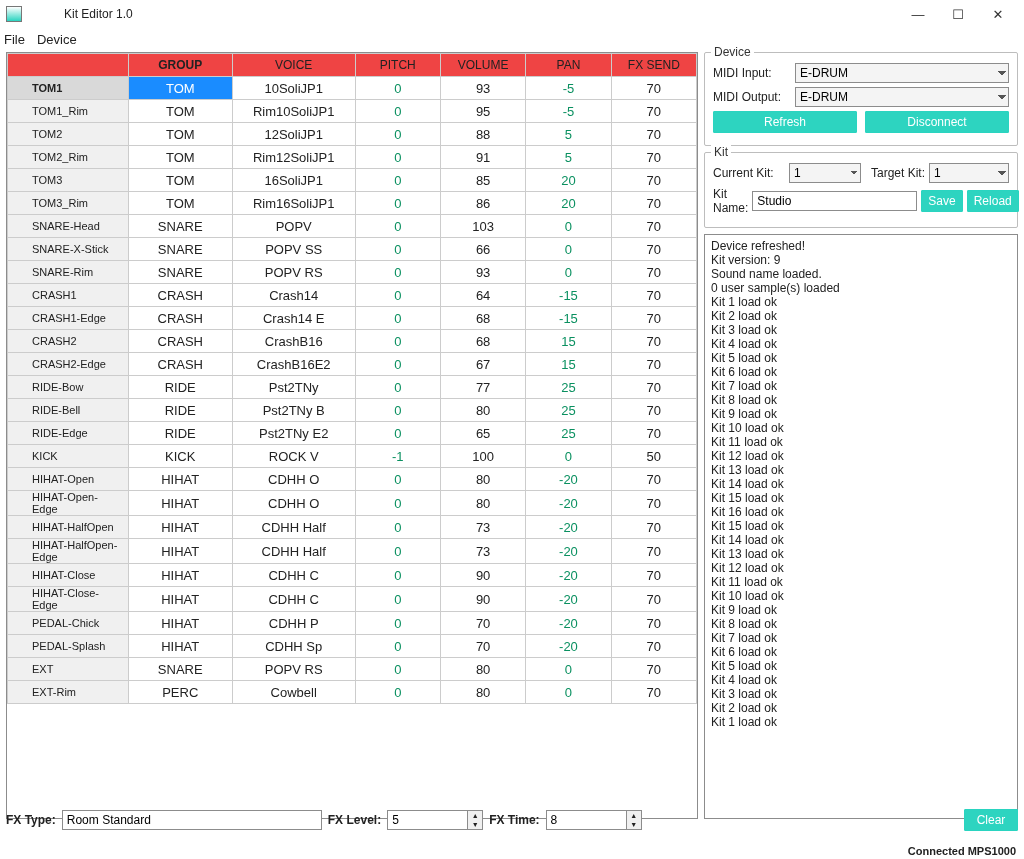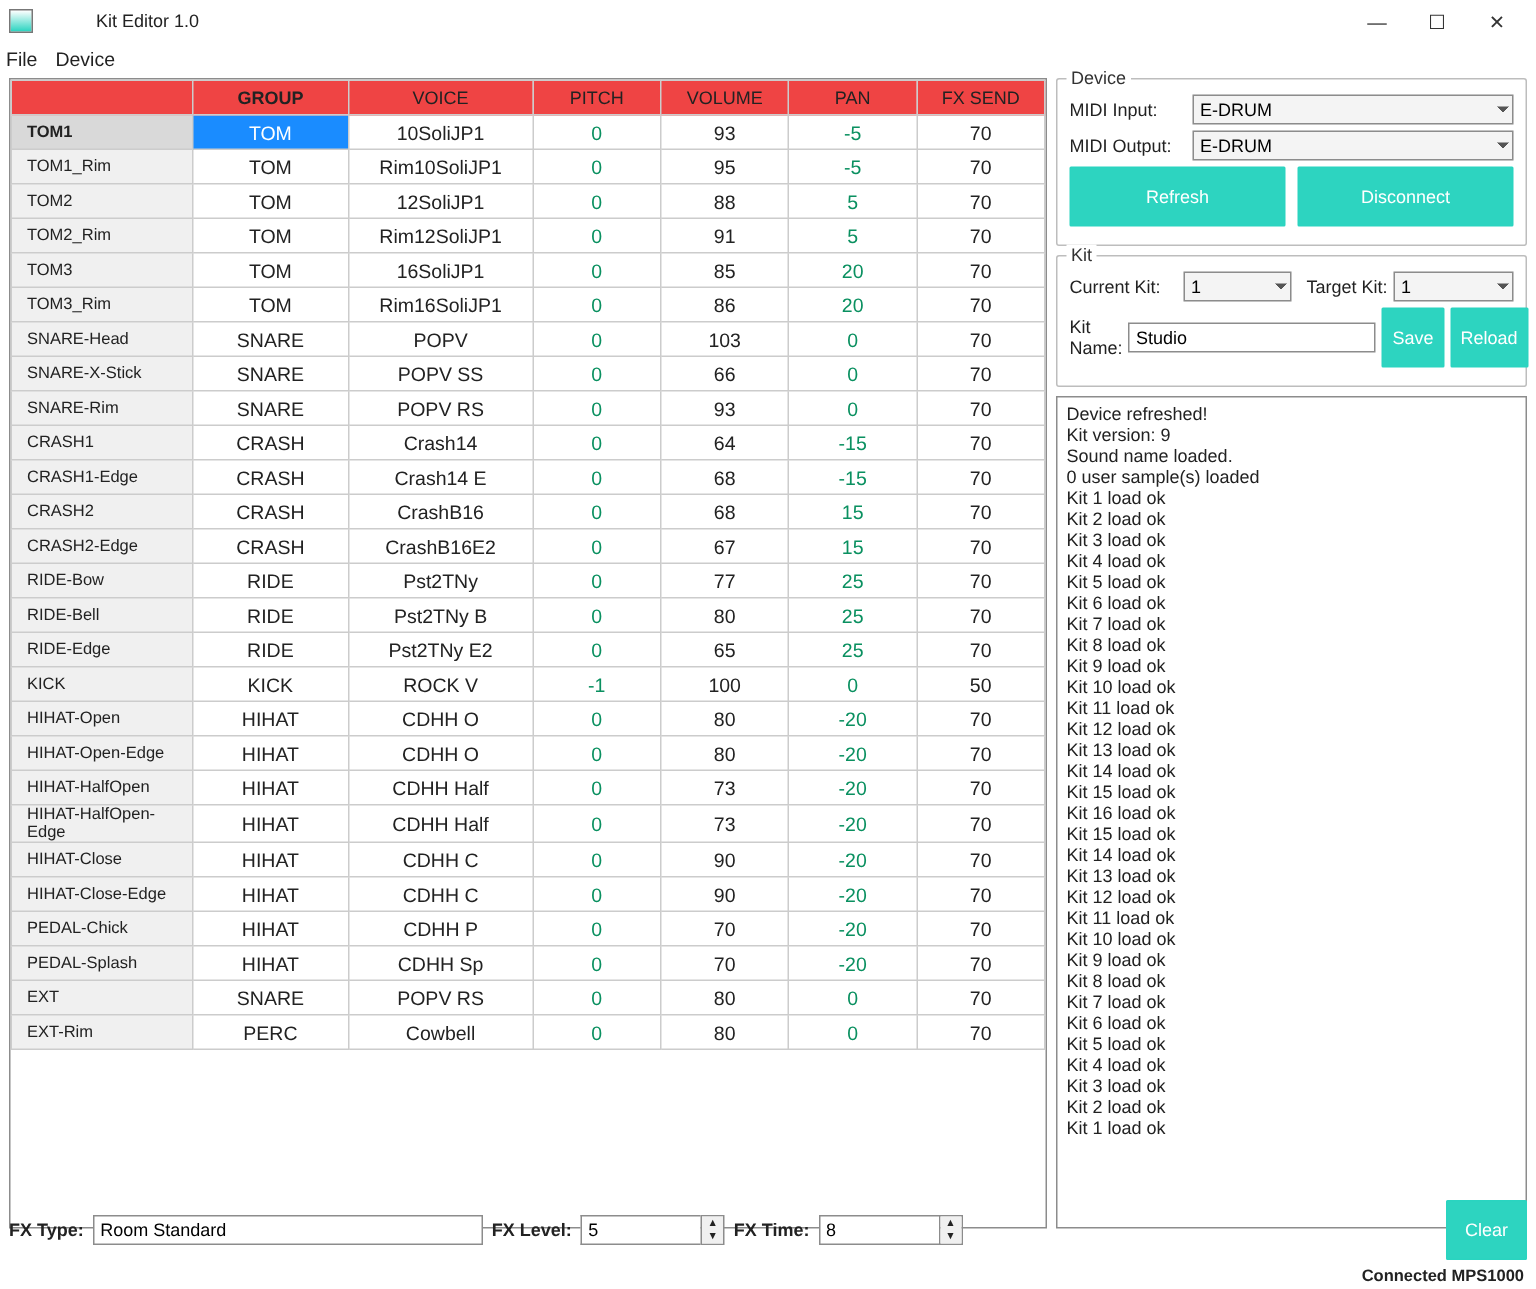--- a/index.html
+++ b/index.html
@@ -11,36 +11,36 @@
 .winbtn { width:40px; height:22px; display:flex; align-items:center; justify-content:center; font-size:13px; color:#333; cursor:pointer; }
 .menubar { height:22px; display:flex; align-items:center; padding:0 4px; gap:12px; font-size:13px; color:#222; }
 .menubar span { cursor:pointer; }
 .content { position:absolute; top:52px; left:6px; right:6px; bottom:40px; display:flex; gap:6px; }
 .left-pane { flex:1; border:1px solid #8c8c8c; background:#fff; display:flex; flex-direction:column; }
 .right-pane { width:314px; display:flex; flex-direction:column; gap:6px; }
 table.grid { width:100%; border-collapse:collapse; table-layout:fixed; }
 table.grid th, table.grid td { border:1px solid #ccc; height:23px; padding:0 6px; box-sizing:border-box; }
 table.grid th { background:#ef4444; font-weight:normal; font-size:12px; text-align:center; }
 table.grid th.group { font-weight:bold; }
-table.grid td.rowhdr { background:#f0f0f0; font-size:11px; text-align:left; padding-left:10px; }
+table.grid td.rowhdr { background:#f0f0f0; font-size:11px; text-align:left; padding-left:24px; }
 table.grid td.val { text-align:center; font-size:13px; }
 table.grid td.green { color:#0a9060; }
 table.grid tr.selrow td.rowhdr { background:#d9d9d9; font-weight:bold; }
 table.grid td.selcell { background:#1a8cff; color:#fff; }
 .col-row { width:116px; }
 .col-grp { width:100px; }
 .col-voice { width:118px; }
 .col-num { width:82px; }
 .group-box { border:1px solid #bdbdbd; border-radius:2px; position:relative; padding:10px 8px 8px 8px; }
 .group-box > .legend { position:absolute; top:-8px; left:6px; background:#fff; padding:0 3px; font-size:12px; color:#333; }
 .formrow { display:flex; align-items:center; gap:4px; margin-bottom:4px; }
 .label { font-size:12px; color:#222; }
 .select, .textin { border:1px solid #8c8c8c; background:#f4f4f4; height:20px; font:inherit; box-sizing:border-box; padding:0 4px; }
 .select { appearance:none; padding-right:16px; background-image:linear-gradient(45deg,transparent 50%,#555 50%),linear-gradient(-45deg,transparent 50%,#555 50%); background-position:right 6px center,right 2px center; background-size:4px 4px; background-repeat:no-repeat; }
-.btn { border:1px solid #2ad4c0; background:#2dd4c0; color:#fff; height:40px; font:inherit; cursor:pointer; border-radius:1px; }
+.btn { border:1px solid #2ad4c0; background:#2dd4c0; color:#fff; height:22px; font:inherit; cursor:pointer; border-radius:1px; }
 .numericbox { display:flex; align-items:stretch; }
 .numericbox input { width:80px; border:1px solid #8c8c8c; border-right:none; height:20px; box-sizing:border-box; padding:0 4px; font:inherit; }
 .numericbox .spinners { width:14px; border:1px solid #8c8c8c; display:flex; flex-direction:column; }
 .numericbox .spin { flex:1; font-size:7px; display:flex; align-items:center; justify-content:center; background:#f0f0f0; cursor:pointer; line-height:1; }
 .logbox { flex:1; border:1px solid #8c8c8c; background:#fff; padding:4px 6px; font-size:12px; overflow:auto; white-space:pre; }
 .bottom { position:absolute; left:6px; right:6px; bottom:28px; display:flex; align-items:center; gap:6px; height:22px; }
 .bottom .label { font-weight:bold; }
 .status { position:absolute; right:8px; bottom:2px; font-size:11px; font-weight:bold; }
 .grid-scroll { flex:1; overflow:auto; }
 </style>

